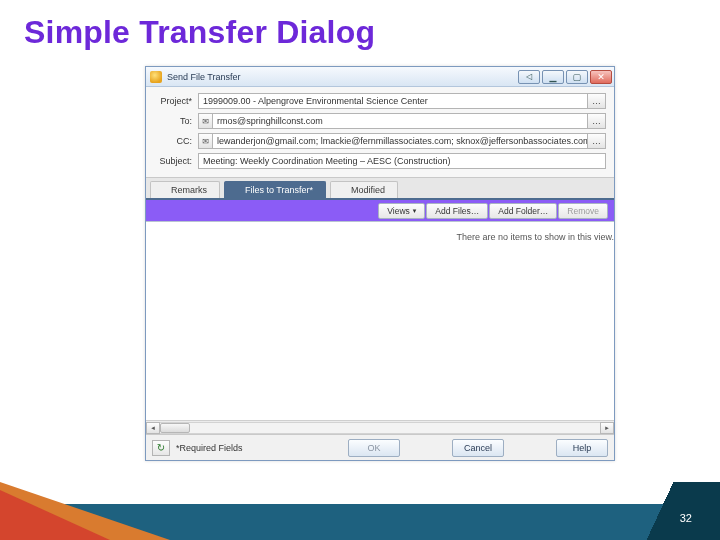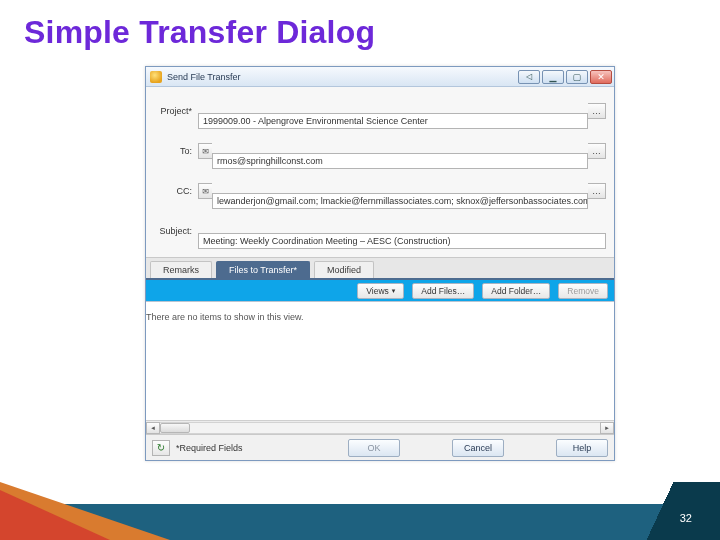--- a/index.html
+++ b/index.html
@@ -72,21 +72,20 @@
   .row .input {
     flex: 1;
     height: 16px;
     background: #fff;
     border: 1px solid #b4b4b4;
     padding: 0 4px;
     line-height: 14px;
     color:#333;
     overflow: hidden;
     white-space: nowrap;
-    margin-top: 20px;
   }
   .row .picker {
     width: 18px; height: 16px;
     border: 1px solid #b4b4b4;
     border-left: none;
     background: linear-gradient(#fdfdfd,#e4e4e4);
     display:flex;align-items:center;justify-content:center;
     color:#444;
   }
   .row .pill {
@@ -100,43 +99,43 @@
   
   .tabbar {
     display: flex;
     align-items: flex-end;
     background: #e7e7e7;
     padding-top: 2px;
     border-bottom: 2px solid #4d6b8f;
     height: 22px;
   }
   .tab {
-    padding: 3px 12px 3px 12px;
+    padding: 3px 12px 3px 20px;
     margin-left: 4px;
     font-size: 9px;
     color:#3a3a3a;
     background:#f0f0f0;
     border:1px solid #c3c3c3;
     border-bottom:none;
     border-radius: 2px 2px 0 0;
     position: relative;
   }
   .tab.active {
     background:#4d6b8f;
     color:#fff;
     border-color:#4d6b8f;
   }
   
   .toolbar {
-    background:#0ea5e9;
+    background:#8b5cf6;
     height: 22px;
     display:flex;
     align-items:center;
     justify-content: flex-end;
-    gap: 8px;
+    gap: 1px;
     padding: 0 6px;
     border-bottom:1px solid #b9c4d1;
   }
   .tbtn {
     height: 16px;
     padding: 0 8px;
     font-size: 8.5px;
     background: linear-gradient(#fdfdfd,#e7e7e7);
     border:1px solid #a9b4c2;
     border-radius: 2px;
@@ -159,21 +158,21 @@
     height:100%;
     display:flex;align-items:center;
   }
   .listbody {
     flex:1;
     background:#fff;
     position:relative;
     overflow:hidden;
   }
   .emptymsg {
-    text-align:left;
+    text-align:right;
     padding-top: 10px;
     color:#555;
     font-size:9px;
   }
   .hscroll {
     height: 14px;
     background:#ececec;
     border-top:1px solid #cfcfcf;
     display:flex;
     align-items:center;

